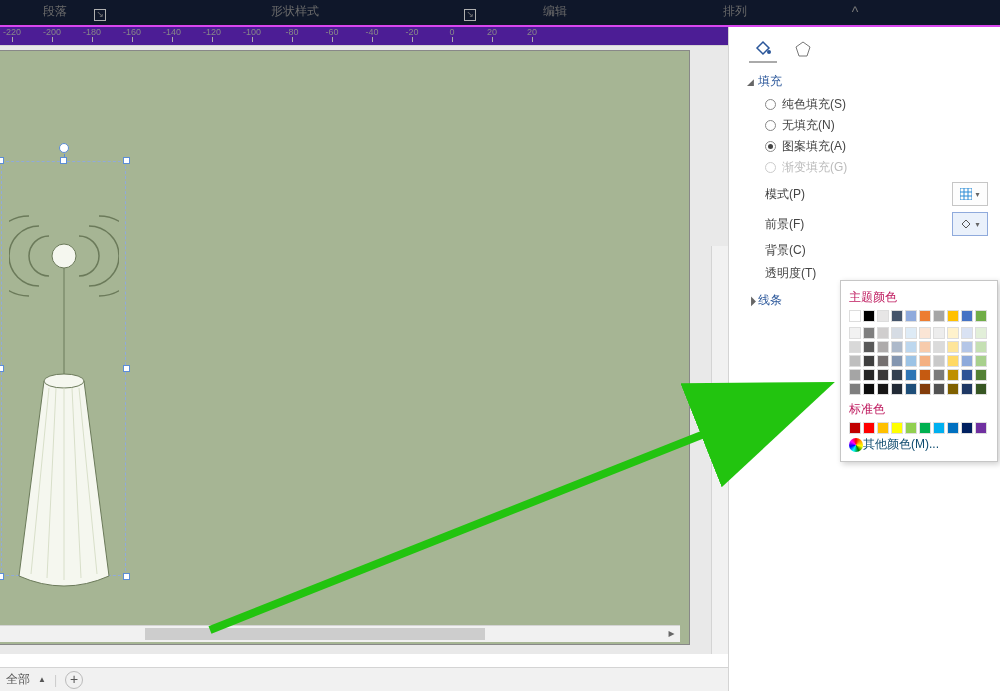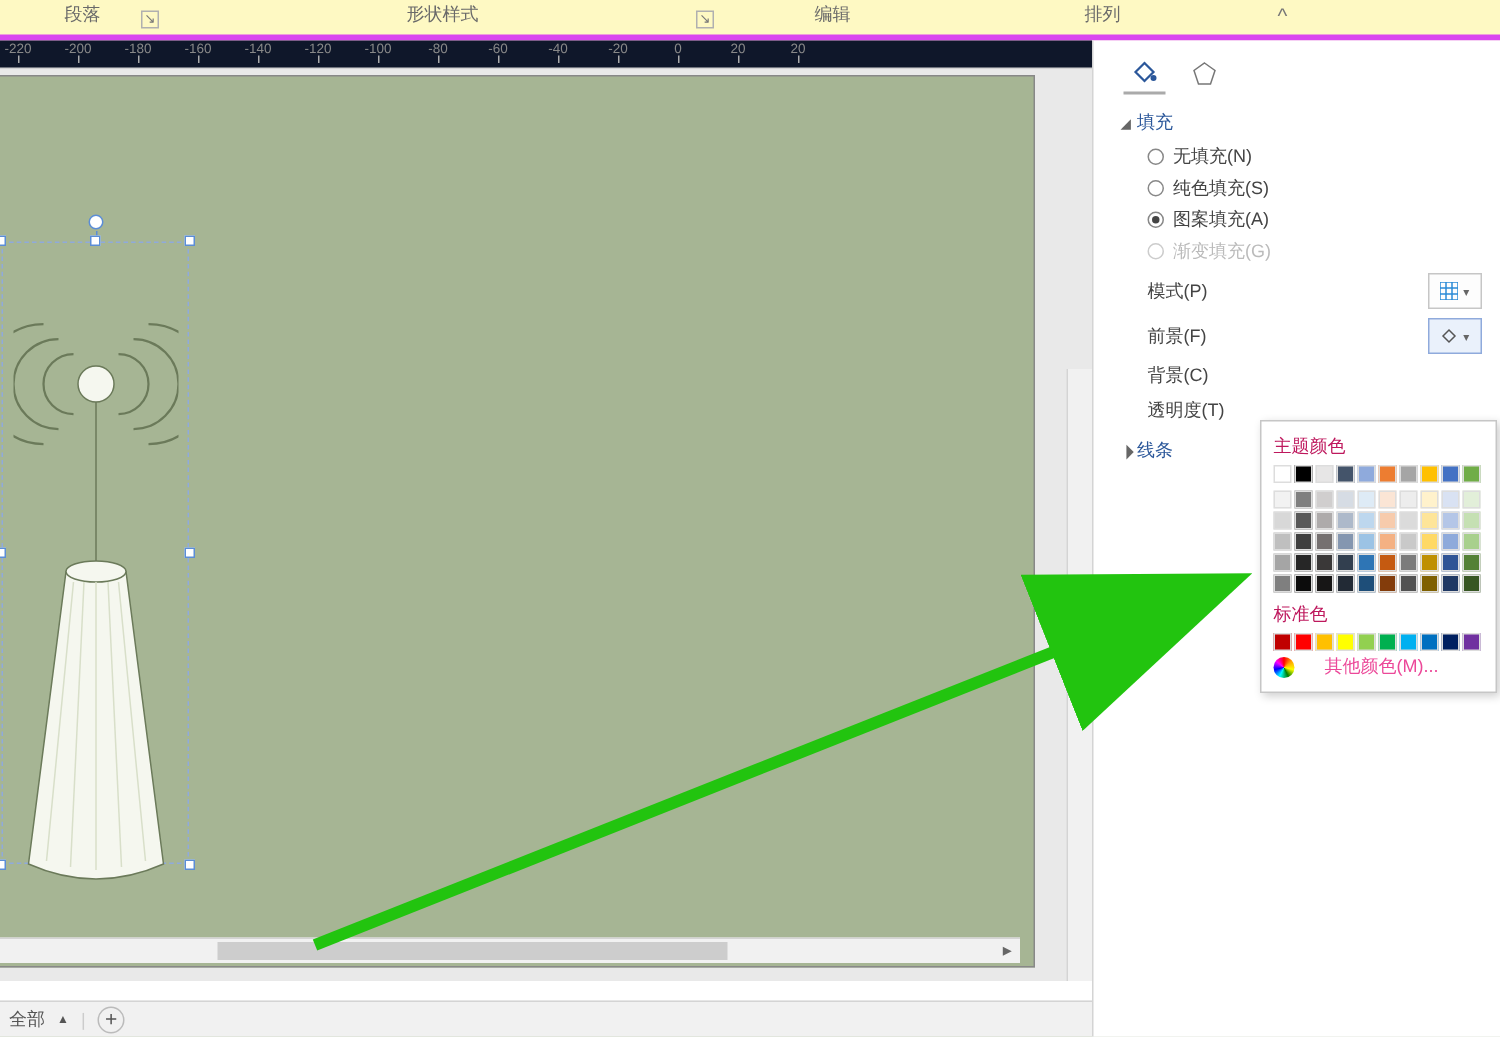--- a/index.html
+++ b/index.html
@@ -1,25 +1,25 @@
 <!DOCTYPE html>
 <html><head>
 <meta charset="utf-8">
 <style>
   * { box-sizing: border-box; margin: 0; padding: 0; font-family: "Microsoft YaHei", sans-serif; }
   body { background: #fff; width: 1000px; height: 691px; overflow: hidden; font-size: 12px; color: #444; position: relative; }
 
   
-  .ribbon { position: absolute; top: 0; left: 0; right: 0; height: 27px; background: #fef9c3; display: flex; border-bottom: 4px solid #d946ef; }
+  .ribbon { position: absolute; top: 0; left: 0; right: 0; height: 27px; background: #0f172a; display: flex; border-bottom: 2px solid #d946ef; }
   .ribbon-group { display: flex; align-items: flex-end; justify-content: center; font-size: 12px; color: #6a6a6a; position: relative; padding-bottom: 5px; }
   .ribbon-group .launcher { position: absolute; right: 4px; bottom: 4px; width: 12px; height: 12px; border: 1px solid #b0b0b0; font-size: 9px; line-height: 9px; text-align: center; color: #777; }
   .ribbon-collapse { width: 30px; display:flex; align-items:flex-end; justify-content:center; color:#777; font-size:14px; padding-bottom:5px; }
 
   
-  .ruler { position: absolute; top: 27px; left: 0; width: 728px; height: 19px; background: #0f172a; border-bottom: 1px solid #d4d4d4; font-size: 9px; color: #888; overflow: hidden; }
+  .ruler { position: absolute; top: 27px; left: 0; width: 728px; height: 19px; background: #4c1d95; border-bottom: 1px solid #d4d4d4; font-size: 9px; color: #888; overflow: hidden; }
   .ruler .tick { position: absolute; top: 0; width: 40px; text-align: center; }
   .ruler .tick::after { content:""; position:absolute; bottom:-5px; left:50%; width:1px; height:5px; background:#aaa; }
 
   
   .canvas-wrap { position: absolute; top: 46px; left: 0; width: 728px; height: 608px; background: #e9e9e9; overflow: hidden; }
   .page { position: absolute; top: 4px; left: -10px; width: 700px; height: 595px; background: #a6b594; border: 1px solid #888; }
   .shape-sel { position:absolute; top:110px; left:10px; width:125px; height:415px; }
   .sel-border { position:absolute; inset:0; border:1px dashed #8faadc; }
   .sel-handle { position:absolute; width:7px; height:7px; background:#fff; border:1px solid #5b8dd6; }
   .rot-handle { position:absolute; top:-18px; left:50%; width:10px; height:10px; margin-left:-5px; border:1px solid #5b8dd6; border-radius:50%; background:#fff; }
@@ -55,21 +55,21 @@
   .prop-row { display:flex; justify-content:space-between; align-items:center; margin:6px 0 6px 18px; font-size:12px; }
   .prop-btn { width:36px; height:24px; border:1px solid #c6c6c6; background:#fdfdfd; display:flex; align-items:center; justify-content:center; gap:3px; }
   .prop-btn.active { border-color:#8faadc; background:#eaf1fb; }
   .prop-btn .dd { font-size:8px; color:#666; }
 
   
   .popup { position:absolute; top:280px; right:2px; width:158px; background:#fff; border:1px solid #c6c6c6; box-shadow:2px 2px 6px rgba(0,0,0,0.2); padding:6px 8px 8px 8px; font-size:12px; }
   .popup .lbl { color:#be185d; margin:2px 0 4px 0; }
   .swatch-row { display:flex; gap:2px; margin-bottom:2px; }
   .sw { width:12px; height:12px; border:1px solid #ddd; }
-  .more { display:flex; align-items:center; gap:20px; margin-top:0; color:#ec4899; }
+  .more { display:flex; align-items:center; gap:0; margin-top:0; color:#0c4a6e; }
   .more .wheel { width:14px; height:14px; border-radius:50%; background: conic-gradient(red,orange,yellow,green,cyan,blue,magenta,red); }
 
   
   .arrow-svg { position:absolute; top:0; left:0; pointer-events:none; }
 </style>
 </head>
 <body>
 
 <div class="ribbon">
   <div class="ribbon-group" style="width:110px">
@@ -173,25 +173,25 @@
     </div>
   </div>
 
   <div class="section-hdr">
     <span class="tri">◢</span>
     <span>填充</span>
   </div>
 
   <div class="radio-row">
     <span class="radio"></span>
-    <span>无填充(N)</span>
+    <span>纯色填充(S)</span>
   </div>
   <div class="radio-row">
     <span class="radio"></span>
-    <span>纯色填充(S)</span>
+    <span>无填充(N)</span>
   </div>
   <div class="radio-row">
     <span class="radio checked"></span>
     <span>图案填充(A)</span>
   </div>
   <div class="radio-row disabled">
     <span class="radio"></span>
     <span>渐变填充(G)</span>
   </div>
 

